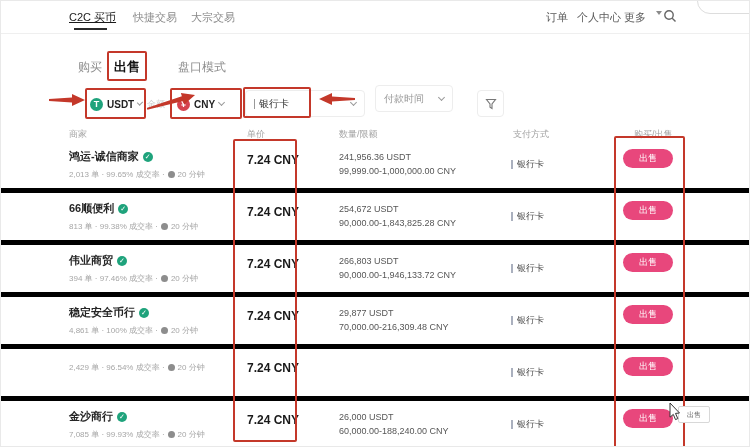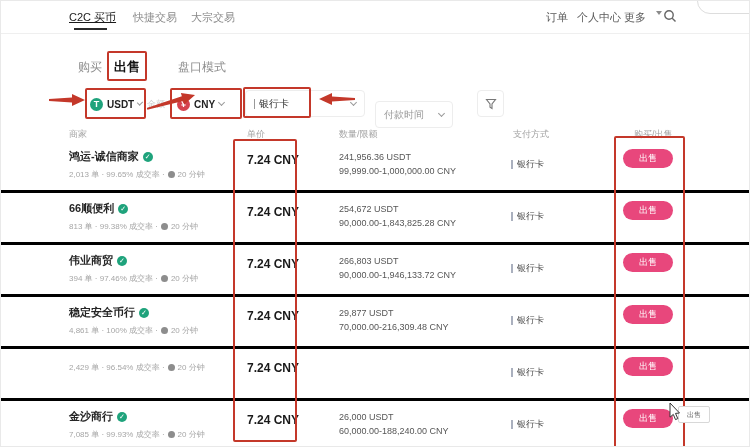--- a/index.html
+++ b/index.html
@@ -33,29 +33,29 @@
   .coin{width:13px;height:13px;border-radius:50%;color:#fff;font-size:9px;font-weight:bold;display:flex;align-items:center;justify-content:center;flex:0 0 13px;}
   .coin-usdt{background:var(--green,#26a17b);}
   .coin-cny{background:var(--cnyred,#d5424e);}
   .sel-label{font-size:10px;color:#222;font-weight:bold;}
   .chev{width:5px;height:5px;border-right:1.4px solid #9a9a9a;border-bottom:1.4px solid #9a9a9a;transform:rotate(45deg);display:inline-block;margin-top:-3px;}
   #flt-amount{position:absolute;left:146px;top:97px;font-size:9px;color:#ccc;}
   #flt-cny{left:176px;top:91px;width:60px;height:24px;gap:4px;}
   .boxed{border:1px solid #ededed;border-radius:4px;padding:0 8px;font-size:10px;color:#333;}
   #flt-pay{left:244px;top:89px;width:120px;height:27px;}
   .pay-cursor{width:1px;height:10px;background:#999;margin-right:4px;}
-  #flt-time{left:374px;top:100px;width:78px;height:27px;color:#999;text-align:right;}
+  #flt-time{left:374px;top:84px;width:78px;height:27px;color:#999;text-align:right;}
   .push-right{margin-left:auto;}
   #flt-filter{left:476px;top:89px;width:27px;height:27px;border:1px solid #ededed;border-radius:4px;display:flex;align-items:center;justify-content:center;position:absolute;cursor:pointer;background:#fff;}
 
   
   .th{position:absolute;top:127px;font-size:9px;color:#a3a3a3;white-space:nowrap;}
   #th-0{left:68px;} #th-1{left:246px;} #th-2{left:338px;} #th-3{left:512px;} #th-4{left:633px;}
   #offers{position:absolute;left:0;top:140px;width:750px;}
-  .row{position:relative;height:52px;border-bottom:3px solid #000000;padding-left:12px;}
+  .row{position:relative;height:52px;border-bottom:5px solid #000000;padding-left:12px;}
   .merchant{position:absolute;left:68px;top:8px;}
   .m-top{display:flex;align-items:center;gap:4px;}
   .m-name{font-size:11px;font-weight:bold;color:#262626;cursor:pointer;}
   .badge{width:10px;height:10px;border-radius:50%;background:var(--green,#26a17b);color:#fff;font-size:7px;display:flex;align-items:center;justify-content:center;}
   .m-stats{margin-top:5px;font-size:8px;color:#a6a6a6;display:flex;align-items:center;gap:3px;white-space:nowrap;}
   .clock{width:7px;height:7px;border-radius:50%;background:#8d8d8d;display:inline-block;}
   .price{position:absolute;left:246px;top:12px;font-size:12px;font-weight:bold;color:#1a1a1a;white-space:nowrap;}
   .amounts{position:absolute;left:338px;top:9px;font-size:9px;color:#565656;line-height:14px;white-space:nowrap;}
   .payment{position:absolute;left:510px;top:17px;font-size:9px;color:#4a4a4a;display:flex;align-items:center;gap:4px;}
   .pay-bar{width:2px;height:9px;background:#aab0be;display:inline-block;}

